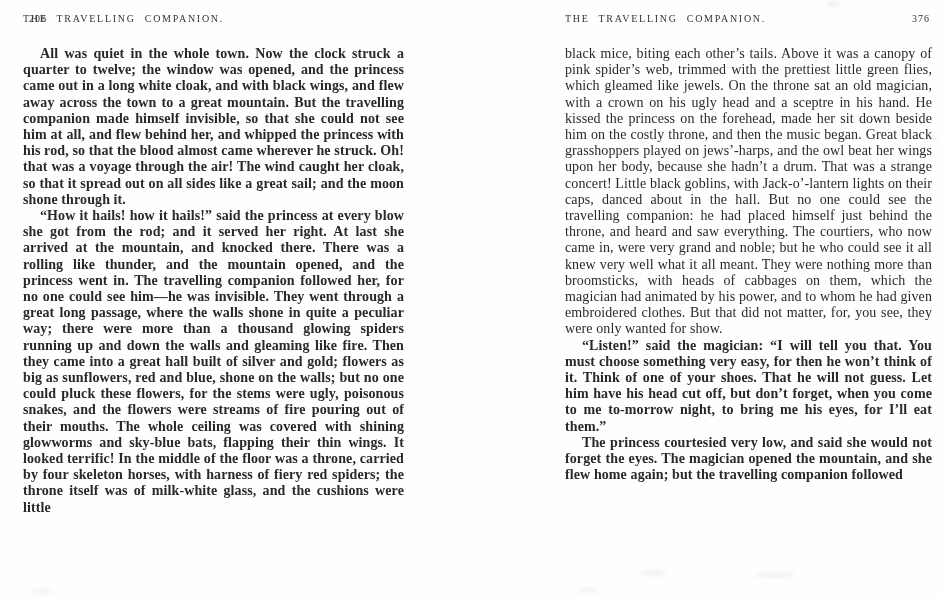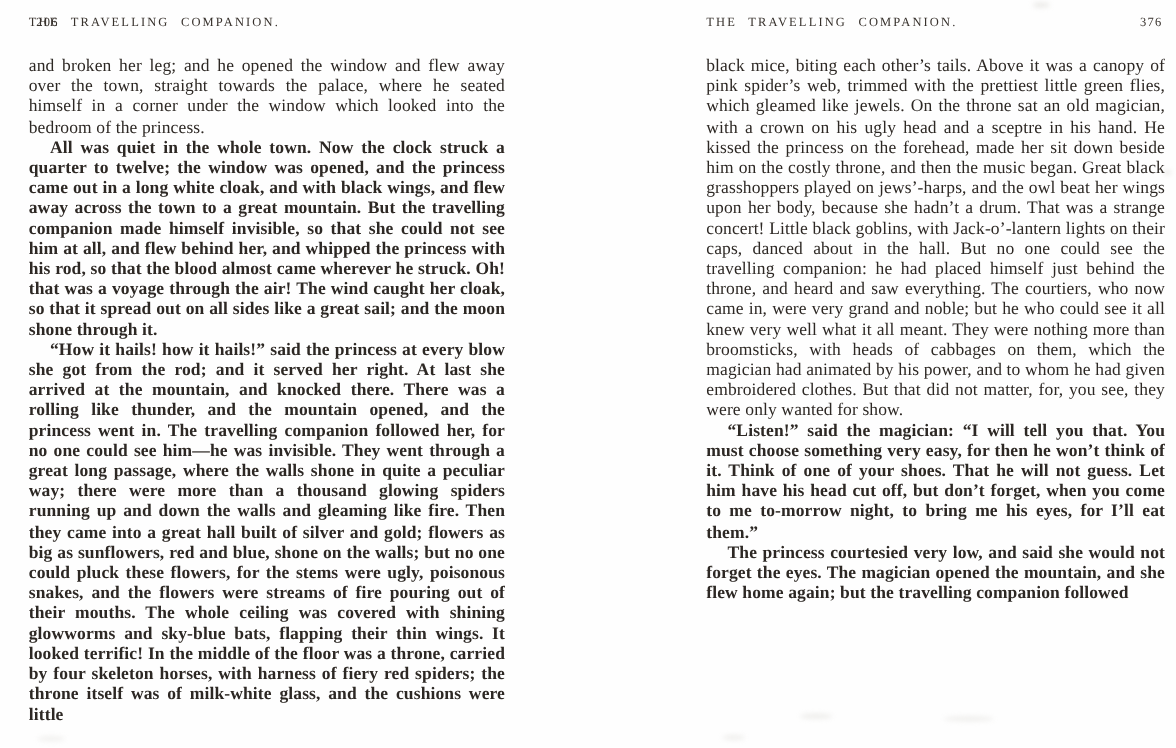--- a/index.html
+++ b/index.html
@@ -80,21 +80,20 @@
 <body>
 
 <div class="spread">
 
   <section class="page page-left">
     <header class="page-header">
       <span class="page-number pn-left">206</span>
       <span class="running-title">THE TRAVELLING COMPANION.</span>
     </header>
     <div class="page-body">
-      <p class="no-indent">and broken her leg; and he opened the window and flew away over the town, straight towards the palace, where he seated himself in a corner under the window which looked into the bedroom of the princess.</p>
       <p class="indent">All was quiet in the whole town.  Now the clock struck a quarter to twelve; the window was opened, and the princess came out in a long white cloak, and with black wings, and flew away across the town to a great mountain.  But the travelling companion made himself invisible, so that she could not see him at all, and flew behind her, and whipped the princess with his rod, so that the blood almost came wherever he struck.  Oh! that was a voyage through the air!  The wind caught her cloak, so that it spread out on all sides like a great sail; and the moon shone through it.</p>
       <p class="indent">“How it hails! how it hails!” said the princess at every blow she got from the rod; and it served her right.  At last she arrived at the mountain, and knocked there.  There was a rolling like thunder, and the mountain opened, and the princess went in.  The travelling companion followed her, for no one could see him—he was invisible.  They went through a great long passage, where the walls shone in quite a peculiar way; there were more than a thousand glowing spiders running up and down the walls and gleaming like fire.  Then they came into a great hall built of silver and gold; flowers as big as sunflowers, red and blue, shone on the walls; but no one could pluck these flowers, for the stems were ugly, poisonous snakes, and the flowers were streams of fire pouring out of their mouths.  The whole ceiling was covered with shining glowworms and sky-blue bats, flapping their thin wings.  It looked terrific! In the middle of the floor was a throne, carried by four skeleton horses, with harness of fiery red spiders; the throne itself was of milk-white glass, and the cushions were little</p>
     </div>
   </section>
 
   <section class="page page-right">
     <header class="page-header">
       <span class="running-title">THE TRAVELLING COMPANION.</span>
       <span class="page-number pn-right">376</span>
     </header>

